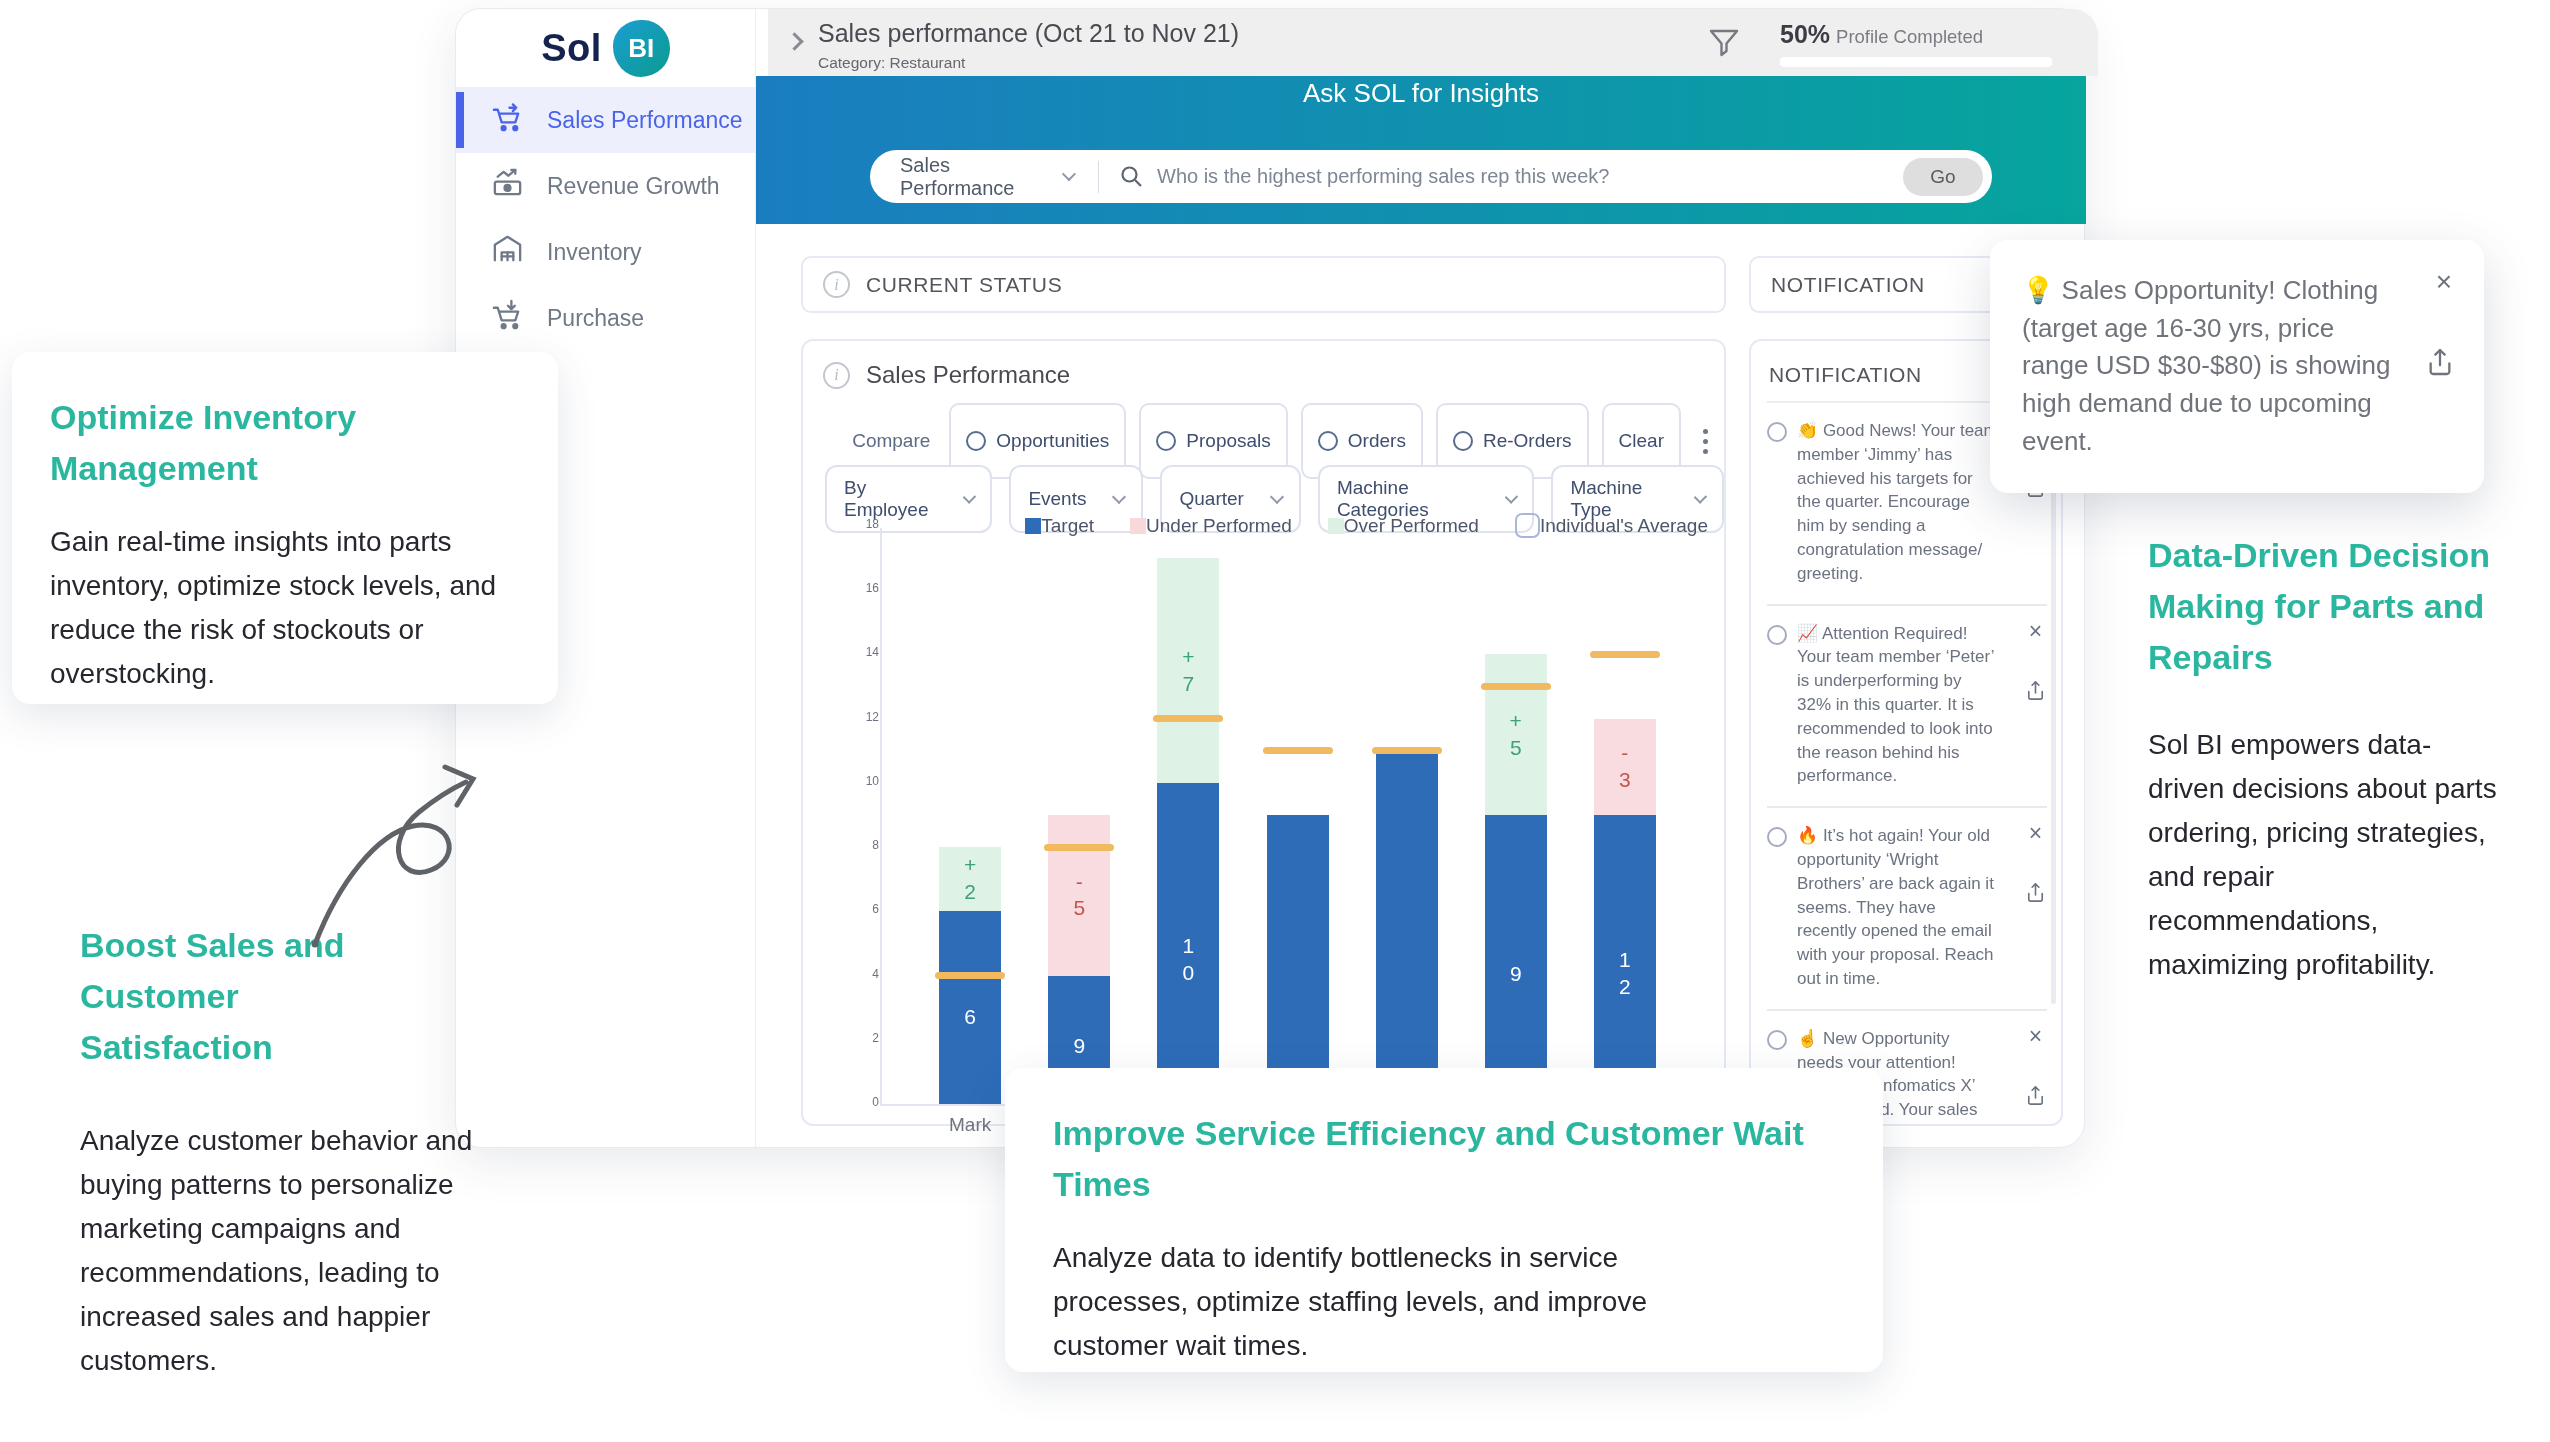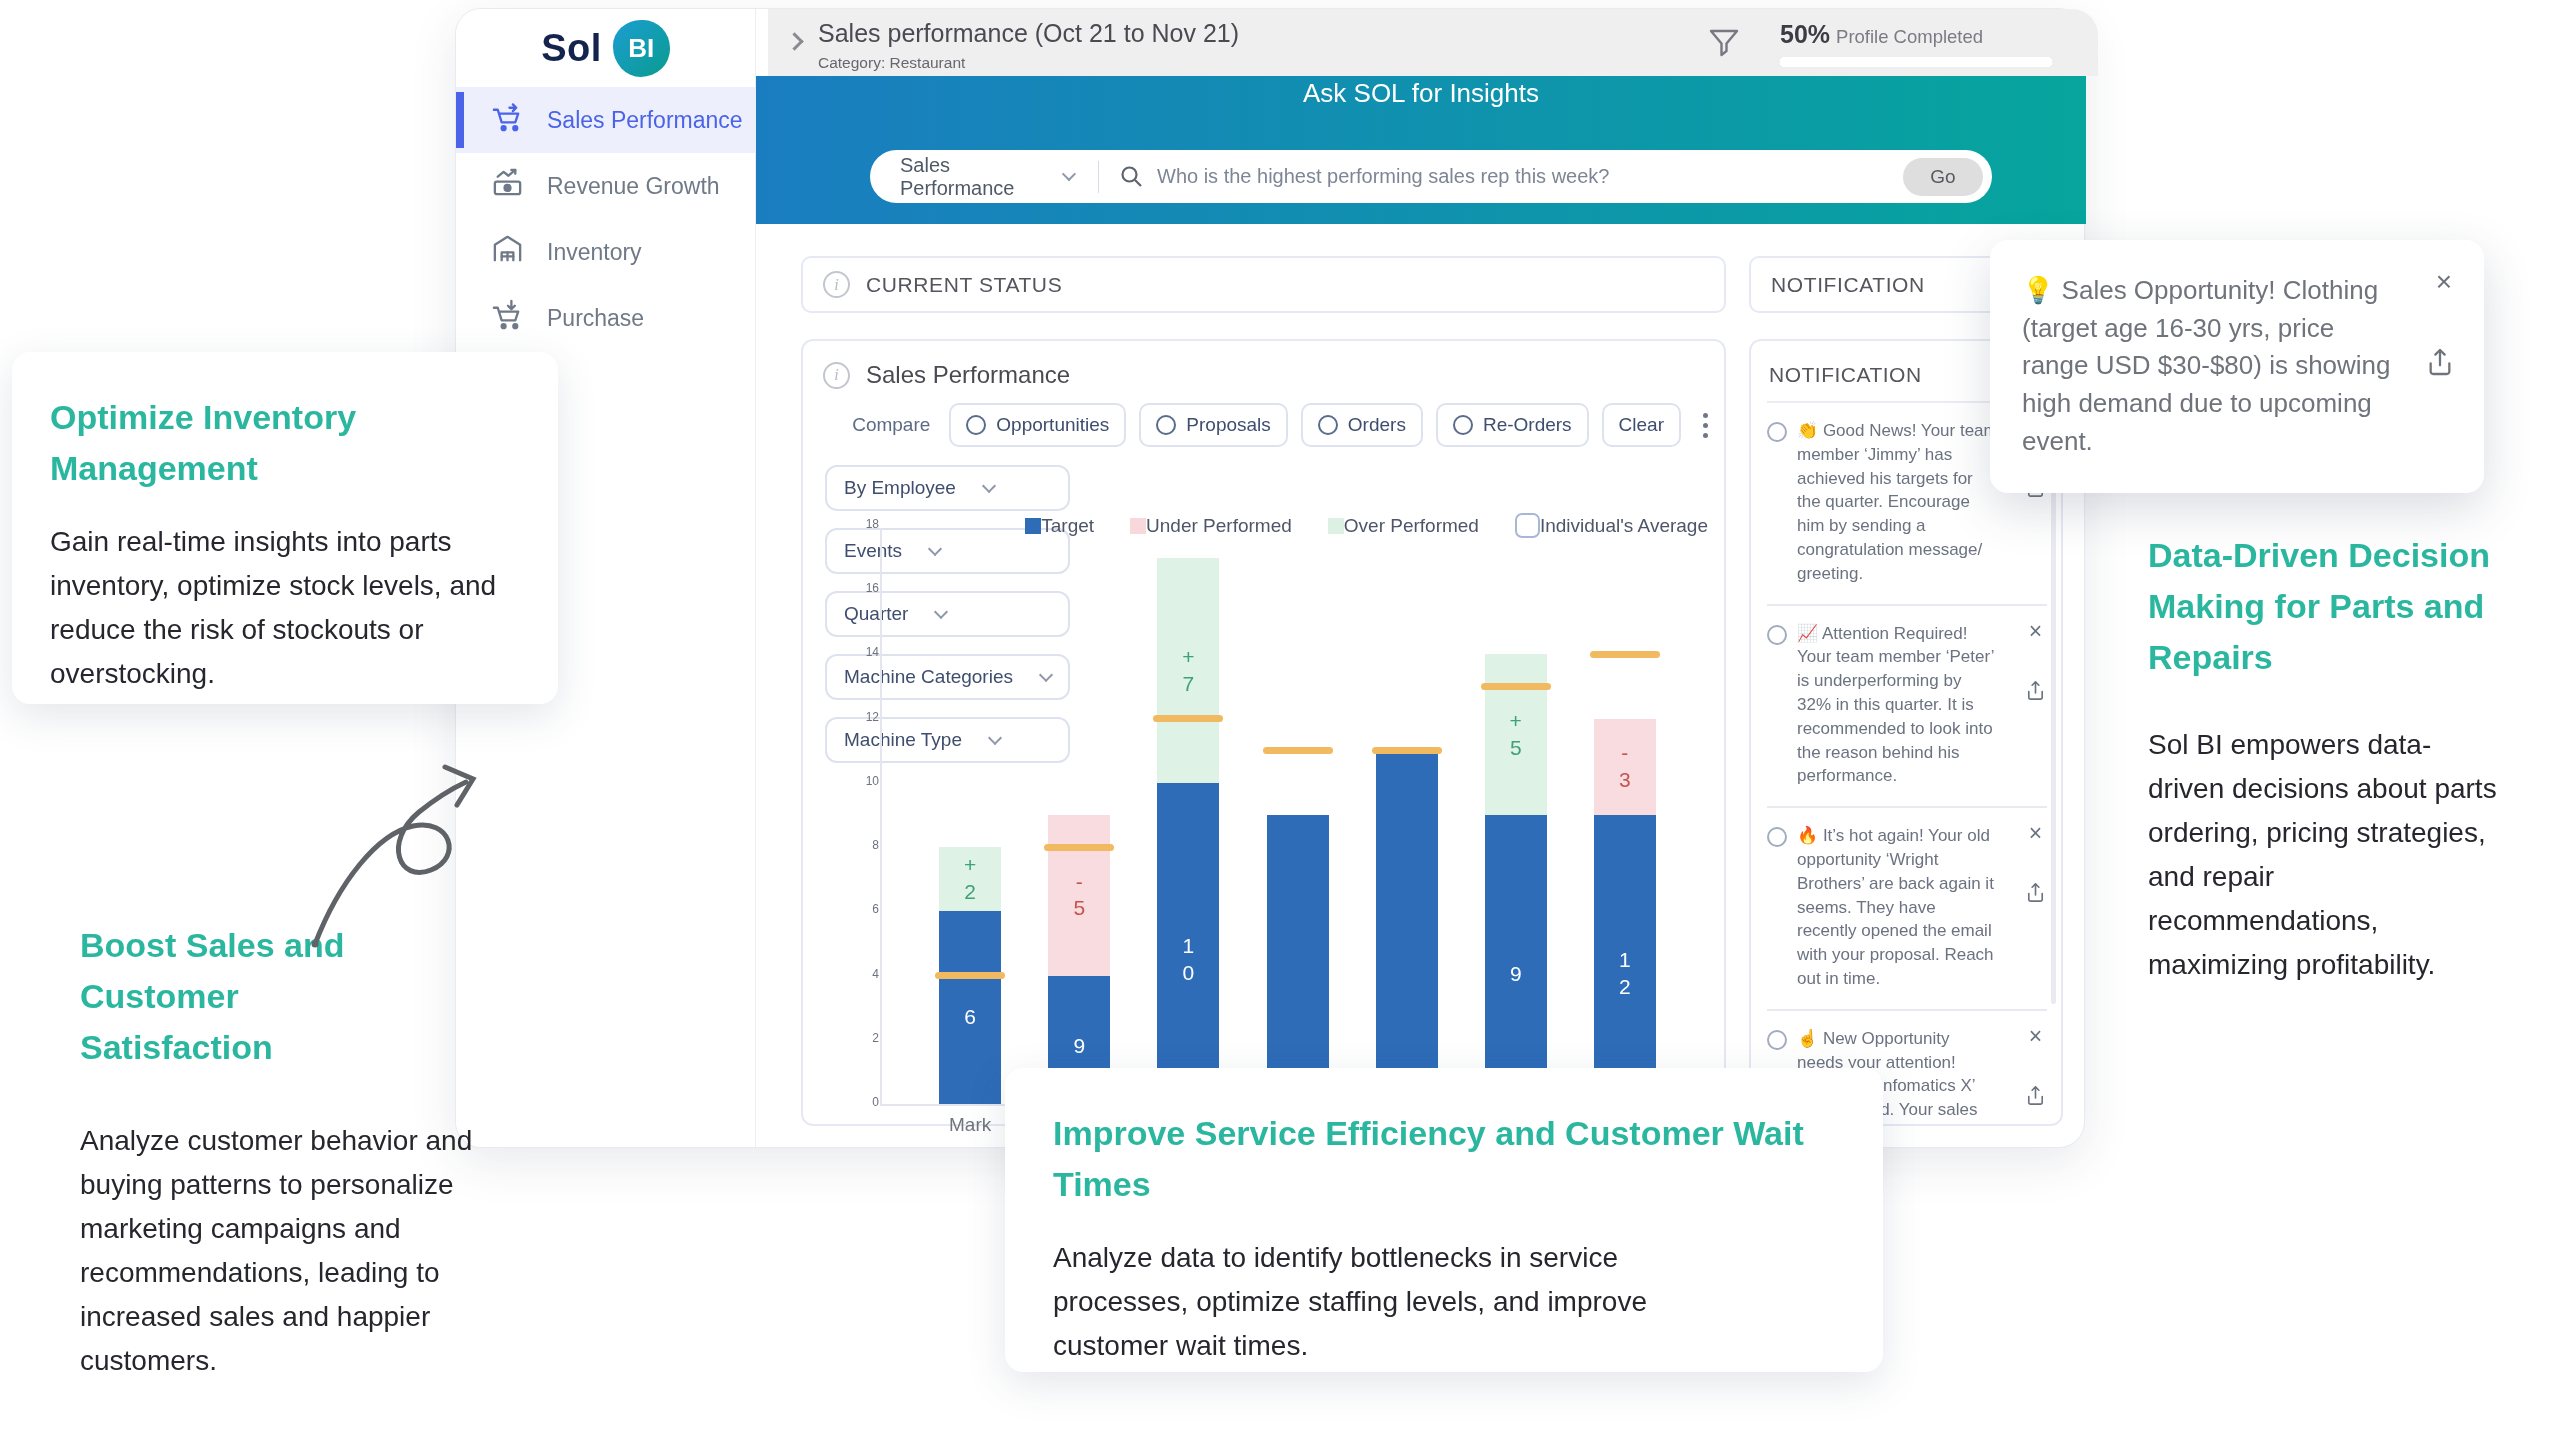--- a/index.html
+++ b/index.html
@@ -73,25 +73,25 @@
 
   
   .sales-panel { position:absolute; left:345px; top:330px; width:925px; height:787px;
     border:2px solid #E6E9F4; border-radius:12px; background:#fff; }
   .panel-head { position:absolute; left:20px; top:20px; display:flex; gap:16px; align-items:center; }
   .panel-title { font-size:24px; color:#4a4a52; }
   .compare-row { position:absolute; top:62px; left:0; right:12px; display:flex;
     justify-content:flex-end; align-items:center; gap:13px; }
   .compare-label { font-size:19px; color:#5d6b85; margin-right:6px; }
   .opt-pill { display:flex; align-items:center; gap:10px; border:2px solid #DDE2EE;
-    border-radius:10px; padding:9px 15px; font-size:19px; color:#3F4E6E; cursor:pointer; background:#fff; }
+    border-radius:10px; padding:25px 15px; font-size:19px; color:#3F4E6E; cursor:pointer; background:#fff; }
   .radio { width:20px; height:20px; border:2px solid #5A6B8C; border-radius:50%; flex:none; }
   .kebab { display:flex; flex-direction:column; gap:5px; margin-left:5px; cursor:pointer; padding:4px; }
   .kebab i { width:5px; height:5px; border-radius:50%; background:#6E7787; }
-  .filters-row { position:absolute; top:124px; left:22px; display:flex; gap:17px;flex-direction:column; }
+  .filters-row { position:absolute; top:124px; left:22px; display:flex; gap:17px; }
   .filter-pill { display:flex; align-items:center; gap:28px; border:2px solid #DDE2EE;
     border-radius:12px; padding:10px 17px; font-size:19px; color:#3F4E6E; cursor:pointer; background:#fff; }
   .legend-row { position:absolute; top:172px; right:16px; display:flex; gap:36px; align-items:center; }
   .lg-item { display:flex; align-items:center; font-size:19px; color:#4d5668; }
   .lg-sw { width:16px; height:16px; flex:none; }
   .lg-cb { width:25px; height:25px; border:2.5px solid #A9B7D6; border-radius:7px; flex:none; cursor:pointer; }
 
   
   .chart { position:absolute; left:0; top:0; width:100%; height:100%; }
   .ytick { position:absolute; left:26px; width:50px; text-align:right; font-size:12px; color:#6b7280; }

